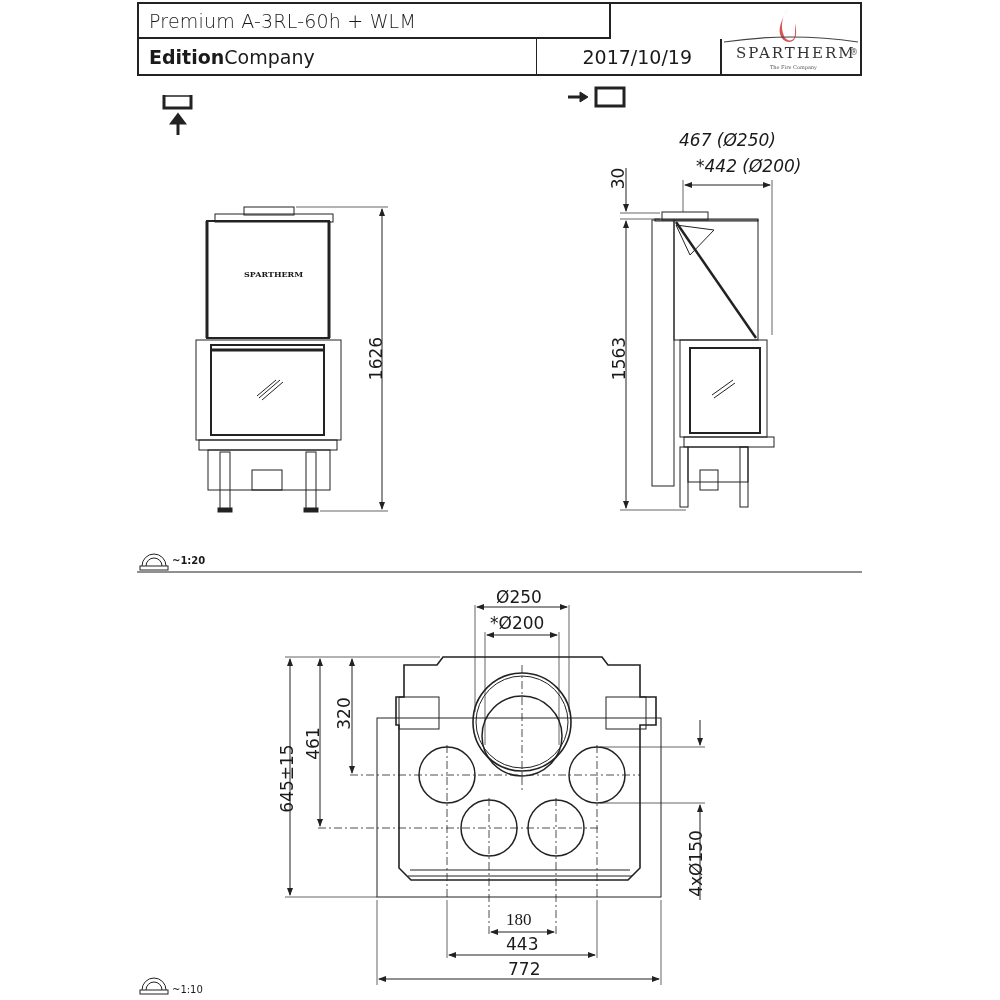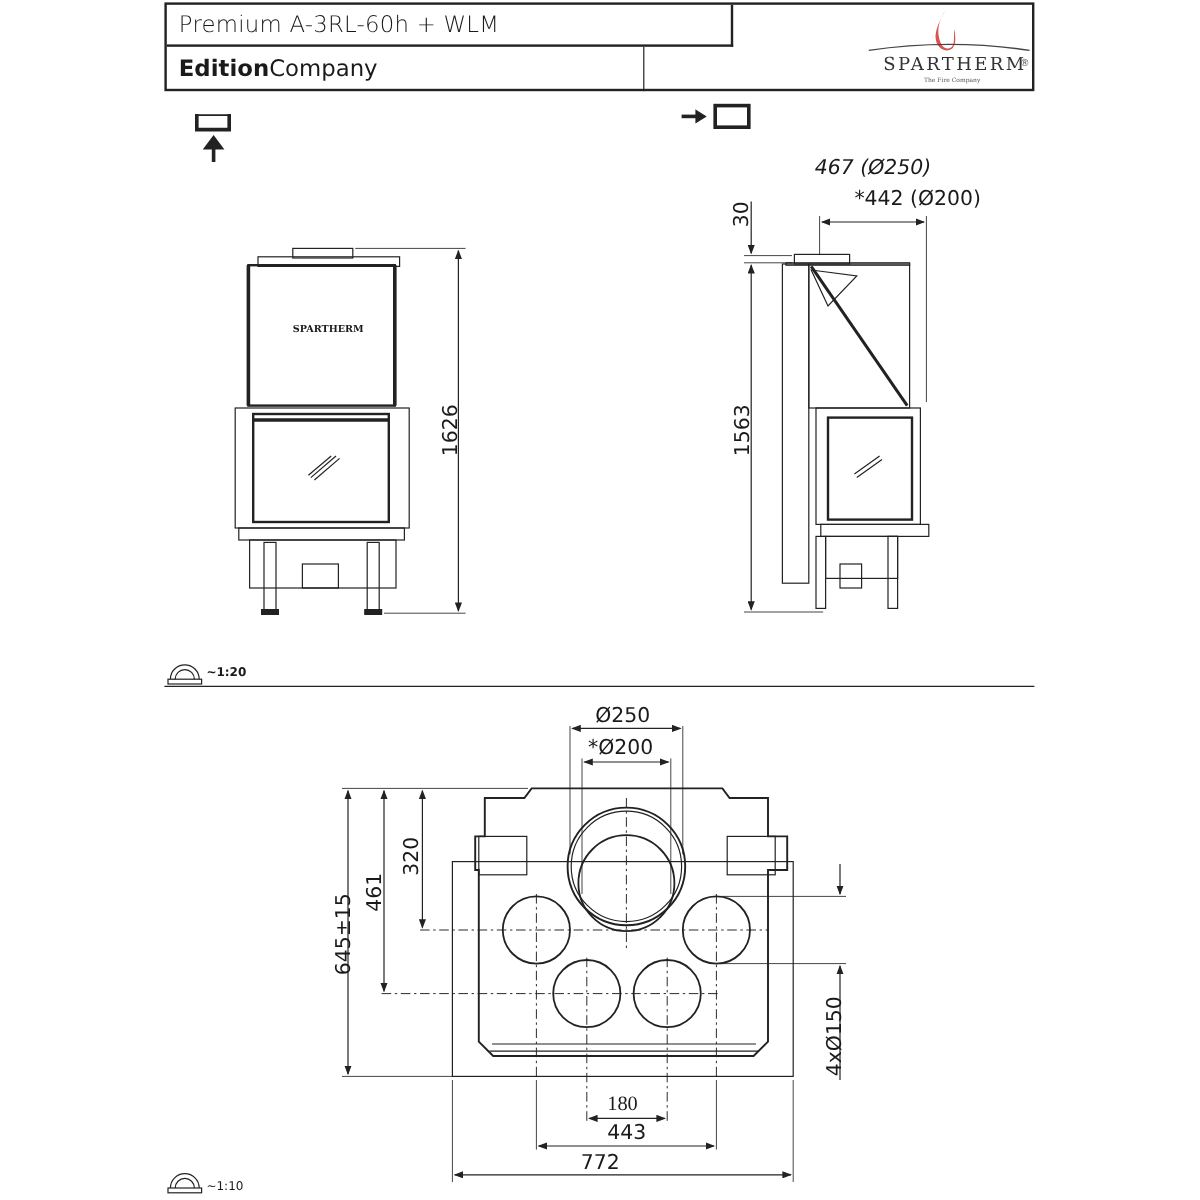--- a/index.html
+++ b/index.html
@@ -24,20 +24,23 @@
 </head>
 <body>
 
 <div class="titleblock">
   <div class="tb-row1">
     <span class="tb-title">Premium A-3RL-60h + WLM</span>
   </div>
   <div class="tb-row2a">
     <span class="tb-edition"><b>Edition</b><span>Company</span></span>
   </div>
+  <div class="tb-row2b">
+    <span class="tb-date">2017/10/19</span>
+  </div>
   <div class="tb-logo">
     <svg width="138" height="72">
       <path d="M66 4 C60 14,58 22,62 32 C64 37,70 38,72 34 C74 30,72 24,74 20 C73 26,76 30,72 36 C68 40,60 38,58 30 C56 22,62 12,66 4 Z" fill="#d9534f"></path>
       <path d="M2 38 Q69 28 136 38" stroke="#444" stroke-width="1.2" fill="none"></path>
     </svg>
     <span class="logo-text">SPARTHERM</span>
     <span class="logo-reg">®</span>
     <span class="logo-sub">The Fire Company</span>
   </div>
 </div>
@@ -178,26 +181,26 @@
     <line x1="491" y1="932" x2="554" y2="932" marker-start="url(#arr)" marker-end="url(#arr)"></line>
   </g>
 </svg>
 
 <span class="lbl" style="left:244px;top:270px;font-size:8px;font-family:'DejaVu Serif',serif;font-weight:bold;">SPARTHERM</span>
 
 <span class="lbl vert" style="left:355px;top:350px;">1626</span>
 <span class="lbl vert" style="left:598px;top:350px;">1563</span>
 <span class="lbl vert" style="left:608px;top:170px;">30</span>
 <span class="lbl" style="left:679px;top:132px;font-style:italic;">467 (Ø250)</span>
-<span class="lbl" style="left:712px;top:158px;">*442 (Ø200)</span>
+<span class="lbl" style="left:696px;top:158px;font-style:italic;">*442 (Ø200)</span>
 
 <span class="scale" style="left:172px;top:555px;font-weight:bold;">~1:20</span>
 <span class="scale" style="left:172px;top:984px;text-align:center;">~1:10</span>
 
 <span class="lbl" style="left:496px;top:589px;">Ø250</span>
 <span class="lbl" style="left:490px;top:615px;">*Ø200</span>
 <span class="lbl vert" style="left:328px;top:705px;">320</span>
 <span class="lbl vert" style="left:297px;top:735px;">461</span>
 <span class="lbl vert" style="left:253px;top:770px;">645±15</span>
 <span class="lbl vert" style="left:663px;top:855px;">4xØ150</span>
 <span class="lbl" style="left:506px;top:911px;font-family:Liberation Serif, serif;">180</span>
 <span class="lbl" style="left:506px;top:936px;">443</span>
-<span class="lbl" style="left:484px;top:961px;text-align:right;">772</span>
+<span class="lbl" style="left:508px;top:961px;text-align:right;">772</span>
 
 </body></html>

